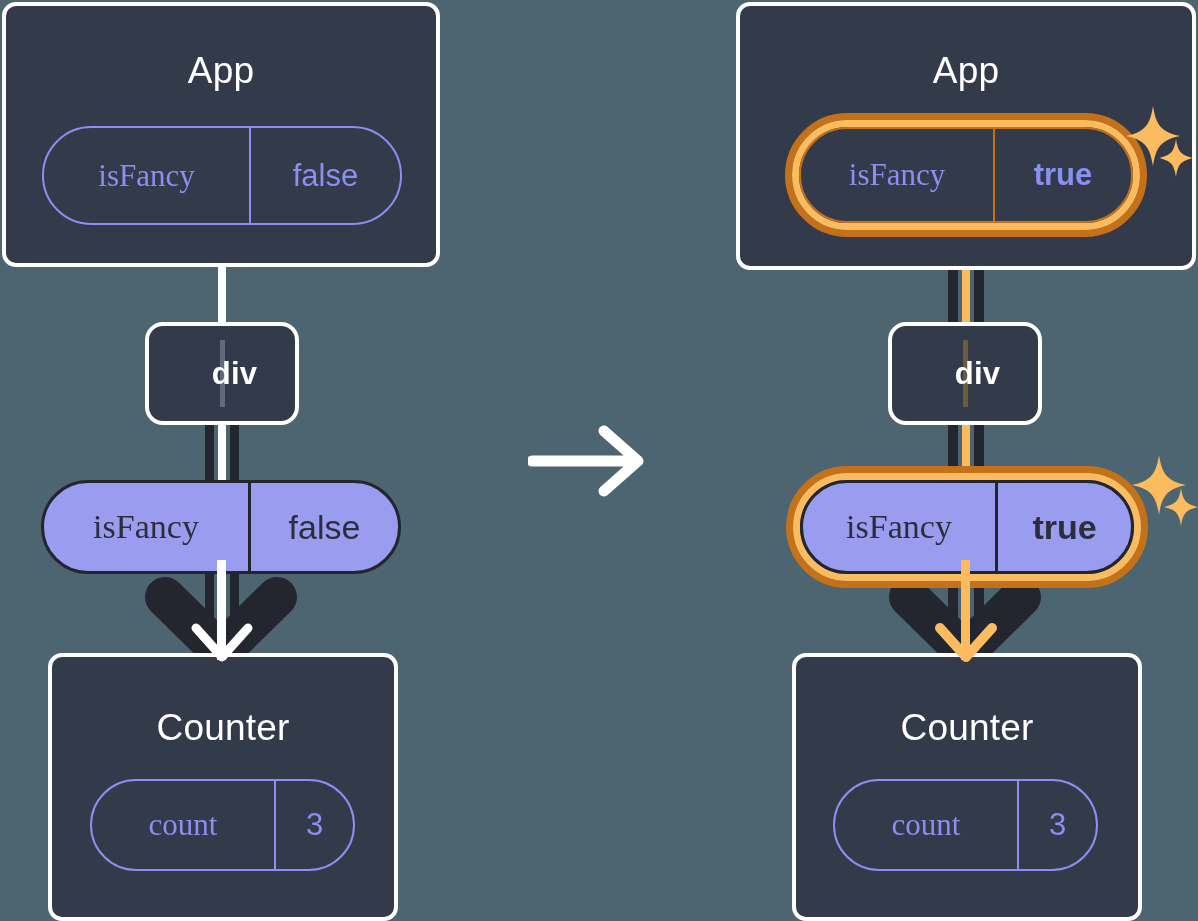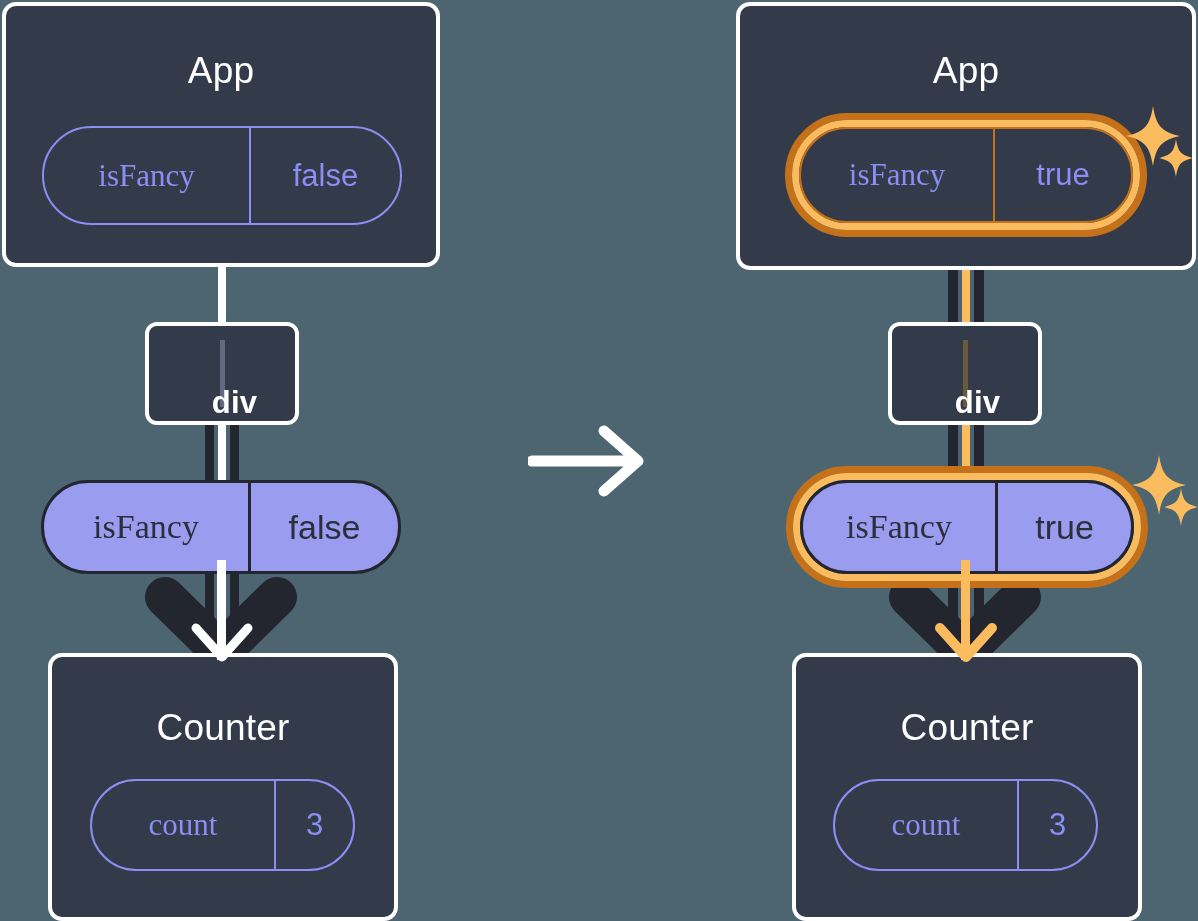--- a/index.html
+++ b/index.html
@@ -29,24 +29,24 @@
     font-size:37px;
     font-weight:400;
     letter-spacing:.2px;
   }
 
   
   .divbox{
     position:absolute;
     background:#333a4a;
     border:4px solid #ffffff;
-    border-radius:12px;
+    border-radius:18px;
     box-sizing:border-box;
     z-index:7;
-    display:flex;align-items:flex-end;justify-content:center;padding-left:25px;
+    display:flex;align-items:center;justify-content:center;padding-left:25px;
   }
   .divbox span{
     color:#ffffff;font-size:31px;font-weight:700;letter-spacing:.3px;
     position:relative;z-index:2;
   }
 
   
   .pill{
     position:absolute;
     box-sizing:border-box;
@@ -69,21 +69,21 @@
   .pill.outline .seg{color:#8b8ef2;font-size:31px;}
   .pill.outline .seg.right{border-left:2px solid #8b8ef2;}
 
   
   .pill.solid{
     border:3px solid #23262f;
     background:#9a9cf0;
   }
   .pill.solid .seg{color:#2b2f3b;font-size:34px;}
   .pill.solid .seg.right{border-left:3px solid #23262f;}
-  .pill .val-bold{font-weight:400;text-align:right;}
+  .pill .val-bold{font-weight:700;text-align:right;}
 
   
   .hl{
     position:absolute;
     border-radius:999px;
     box-sizing:border-box;
     z-index:8;
     border:7px solid #c4711a;
     background:transparent;
   }

